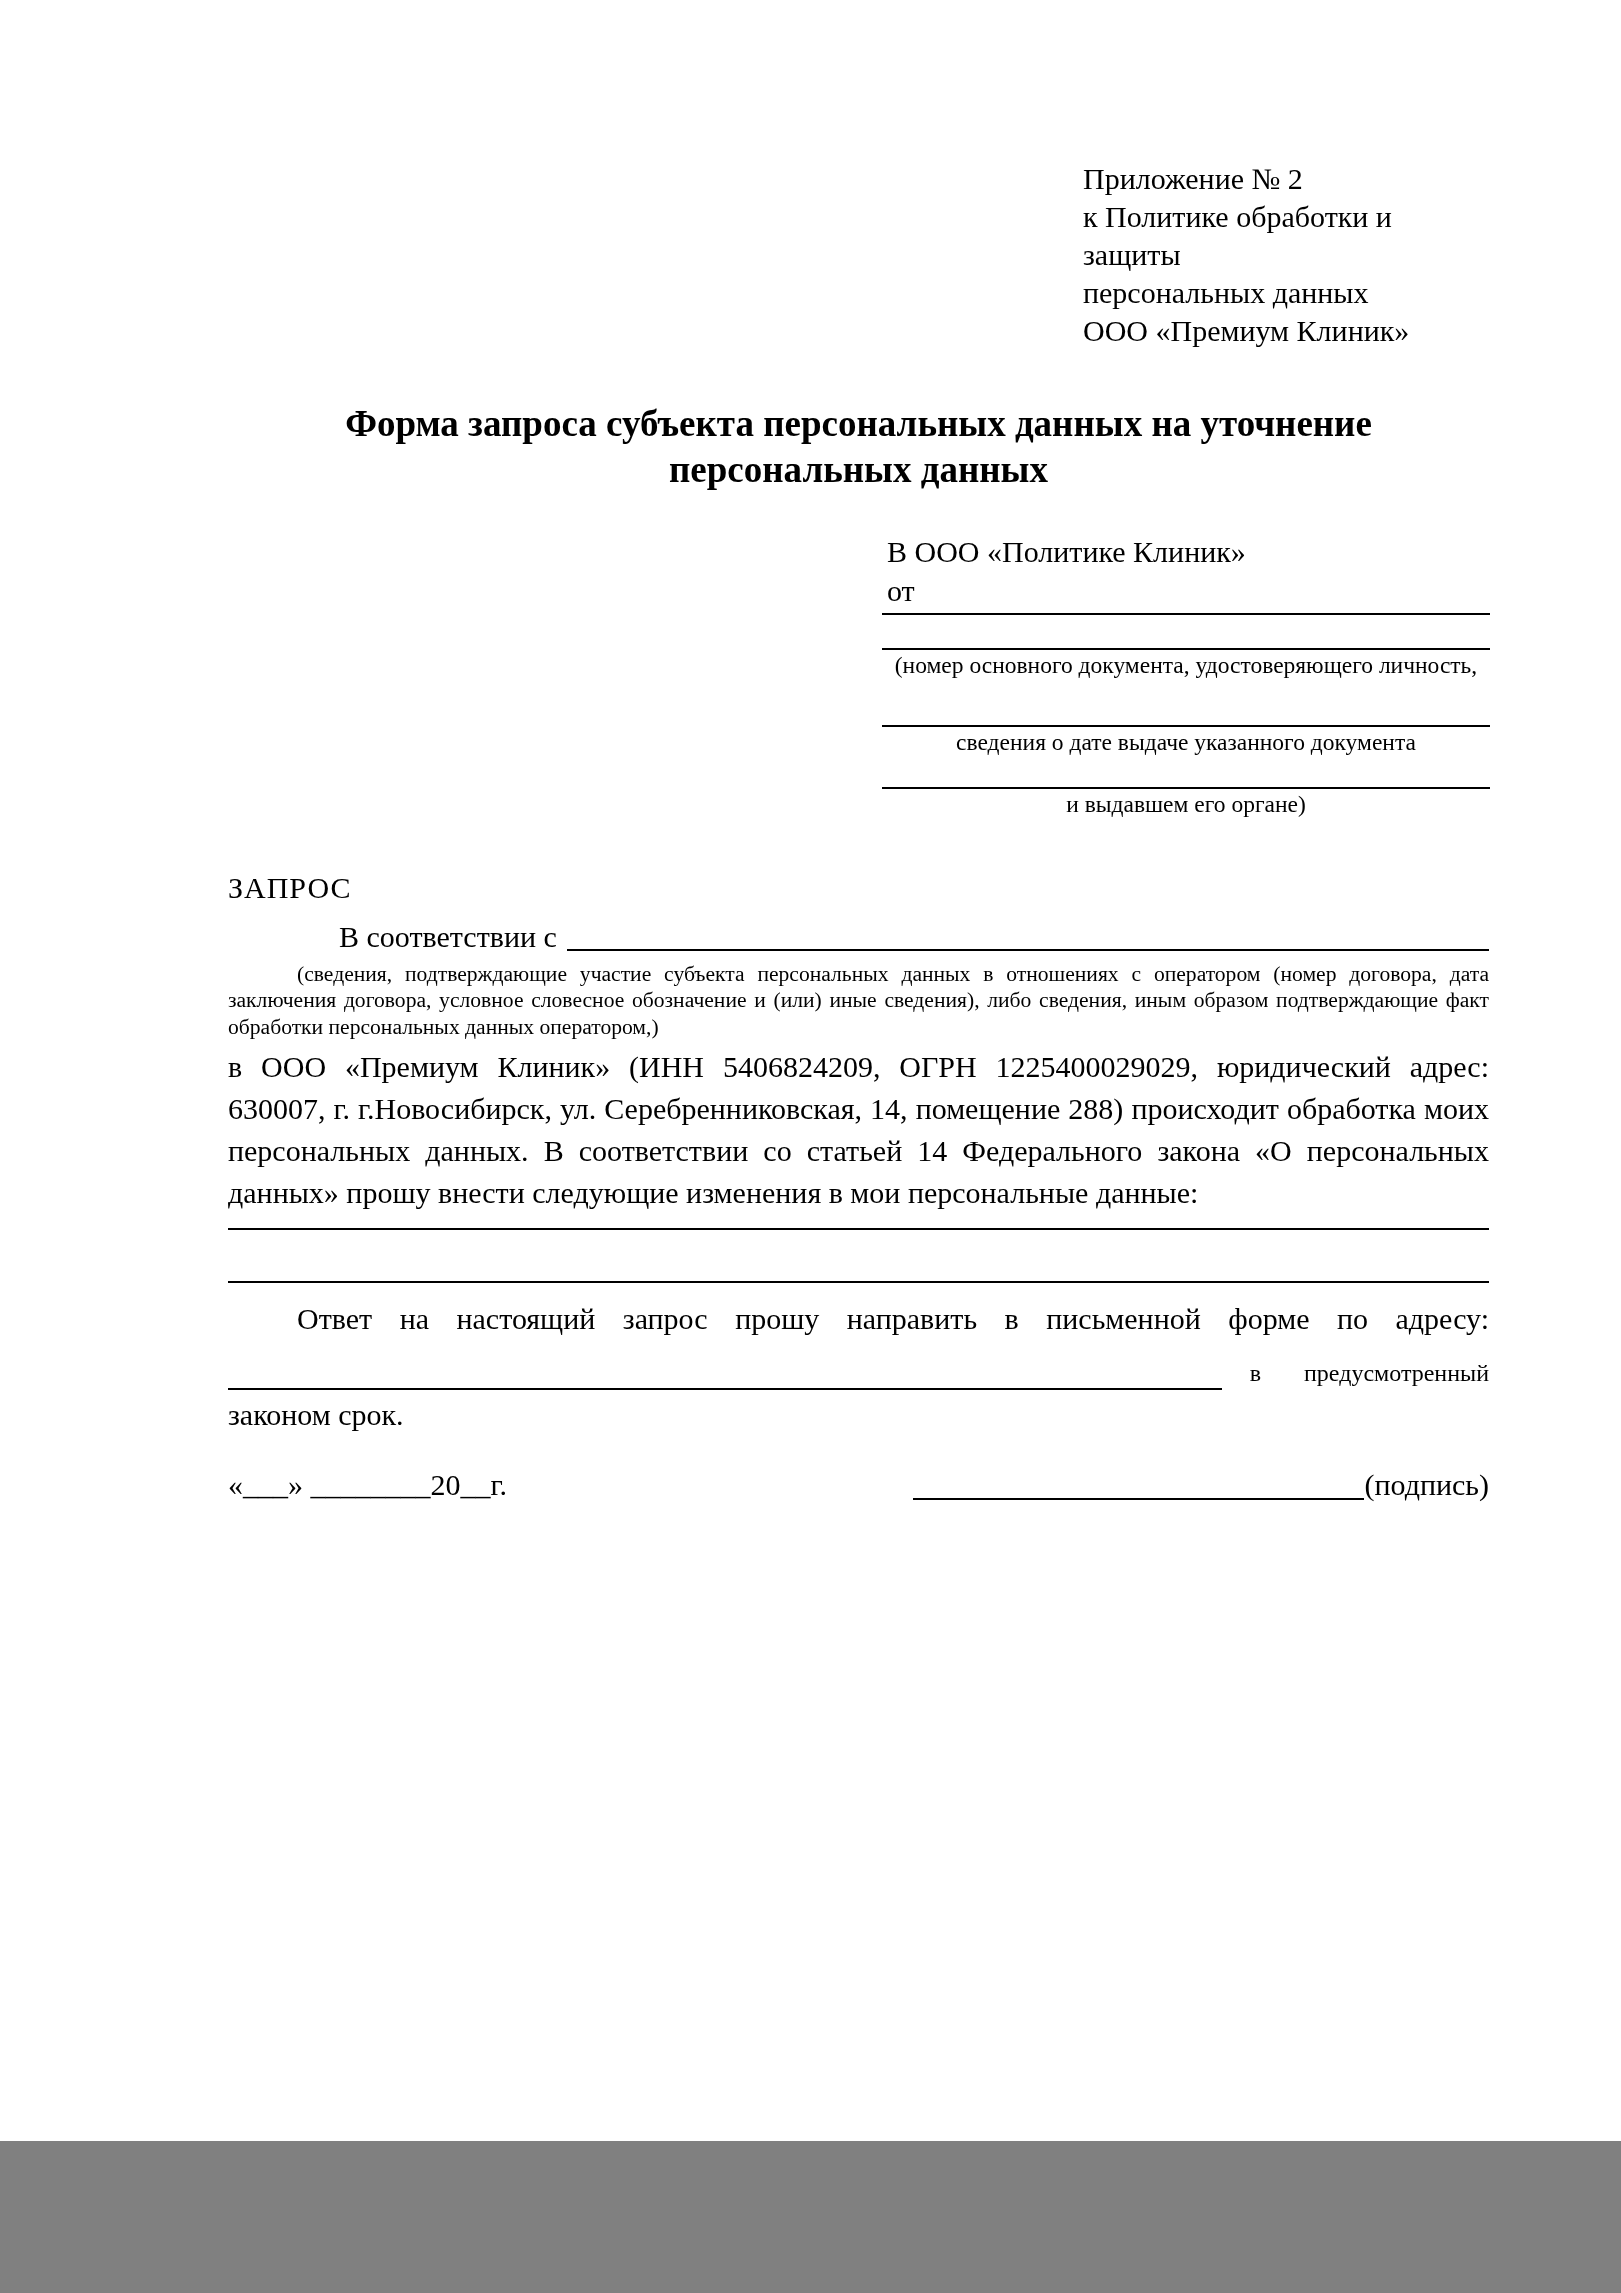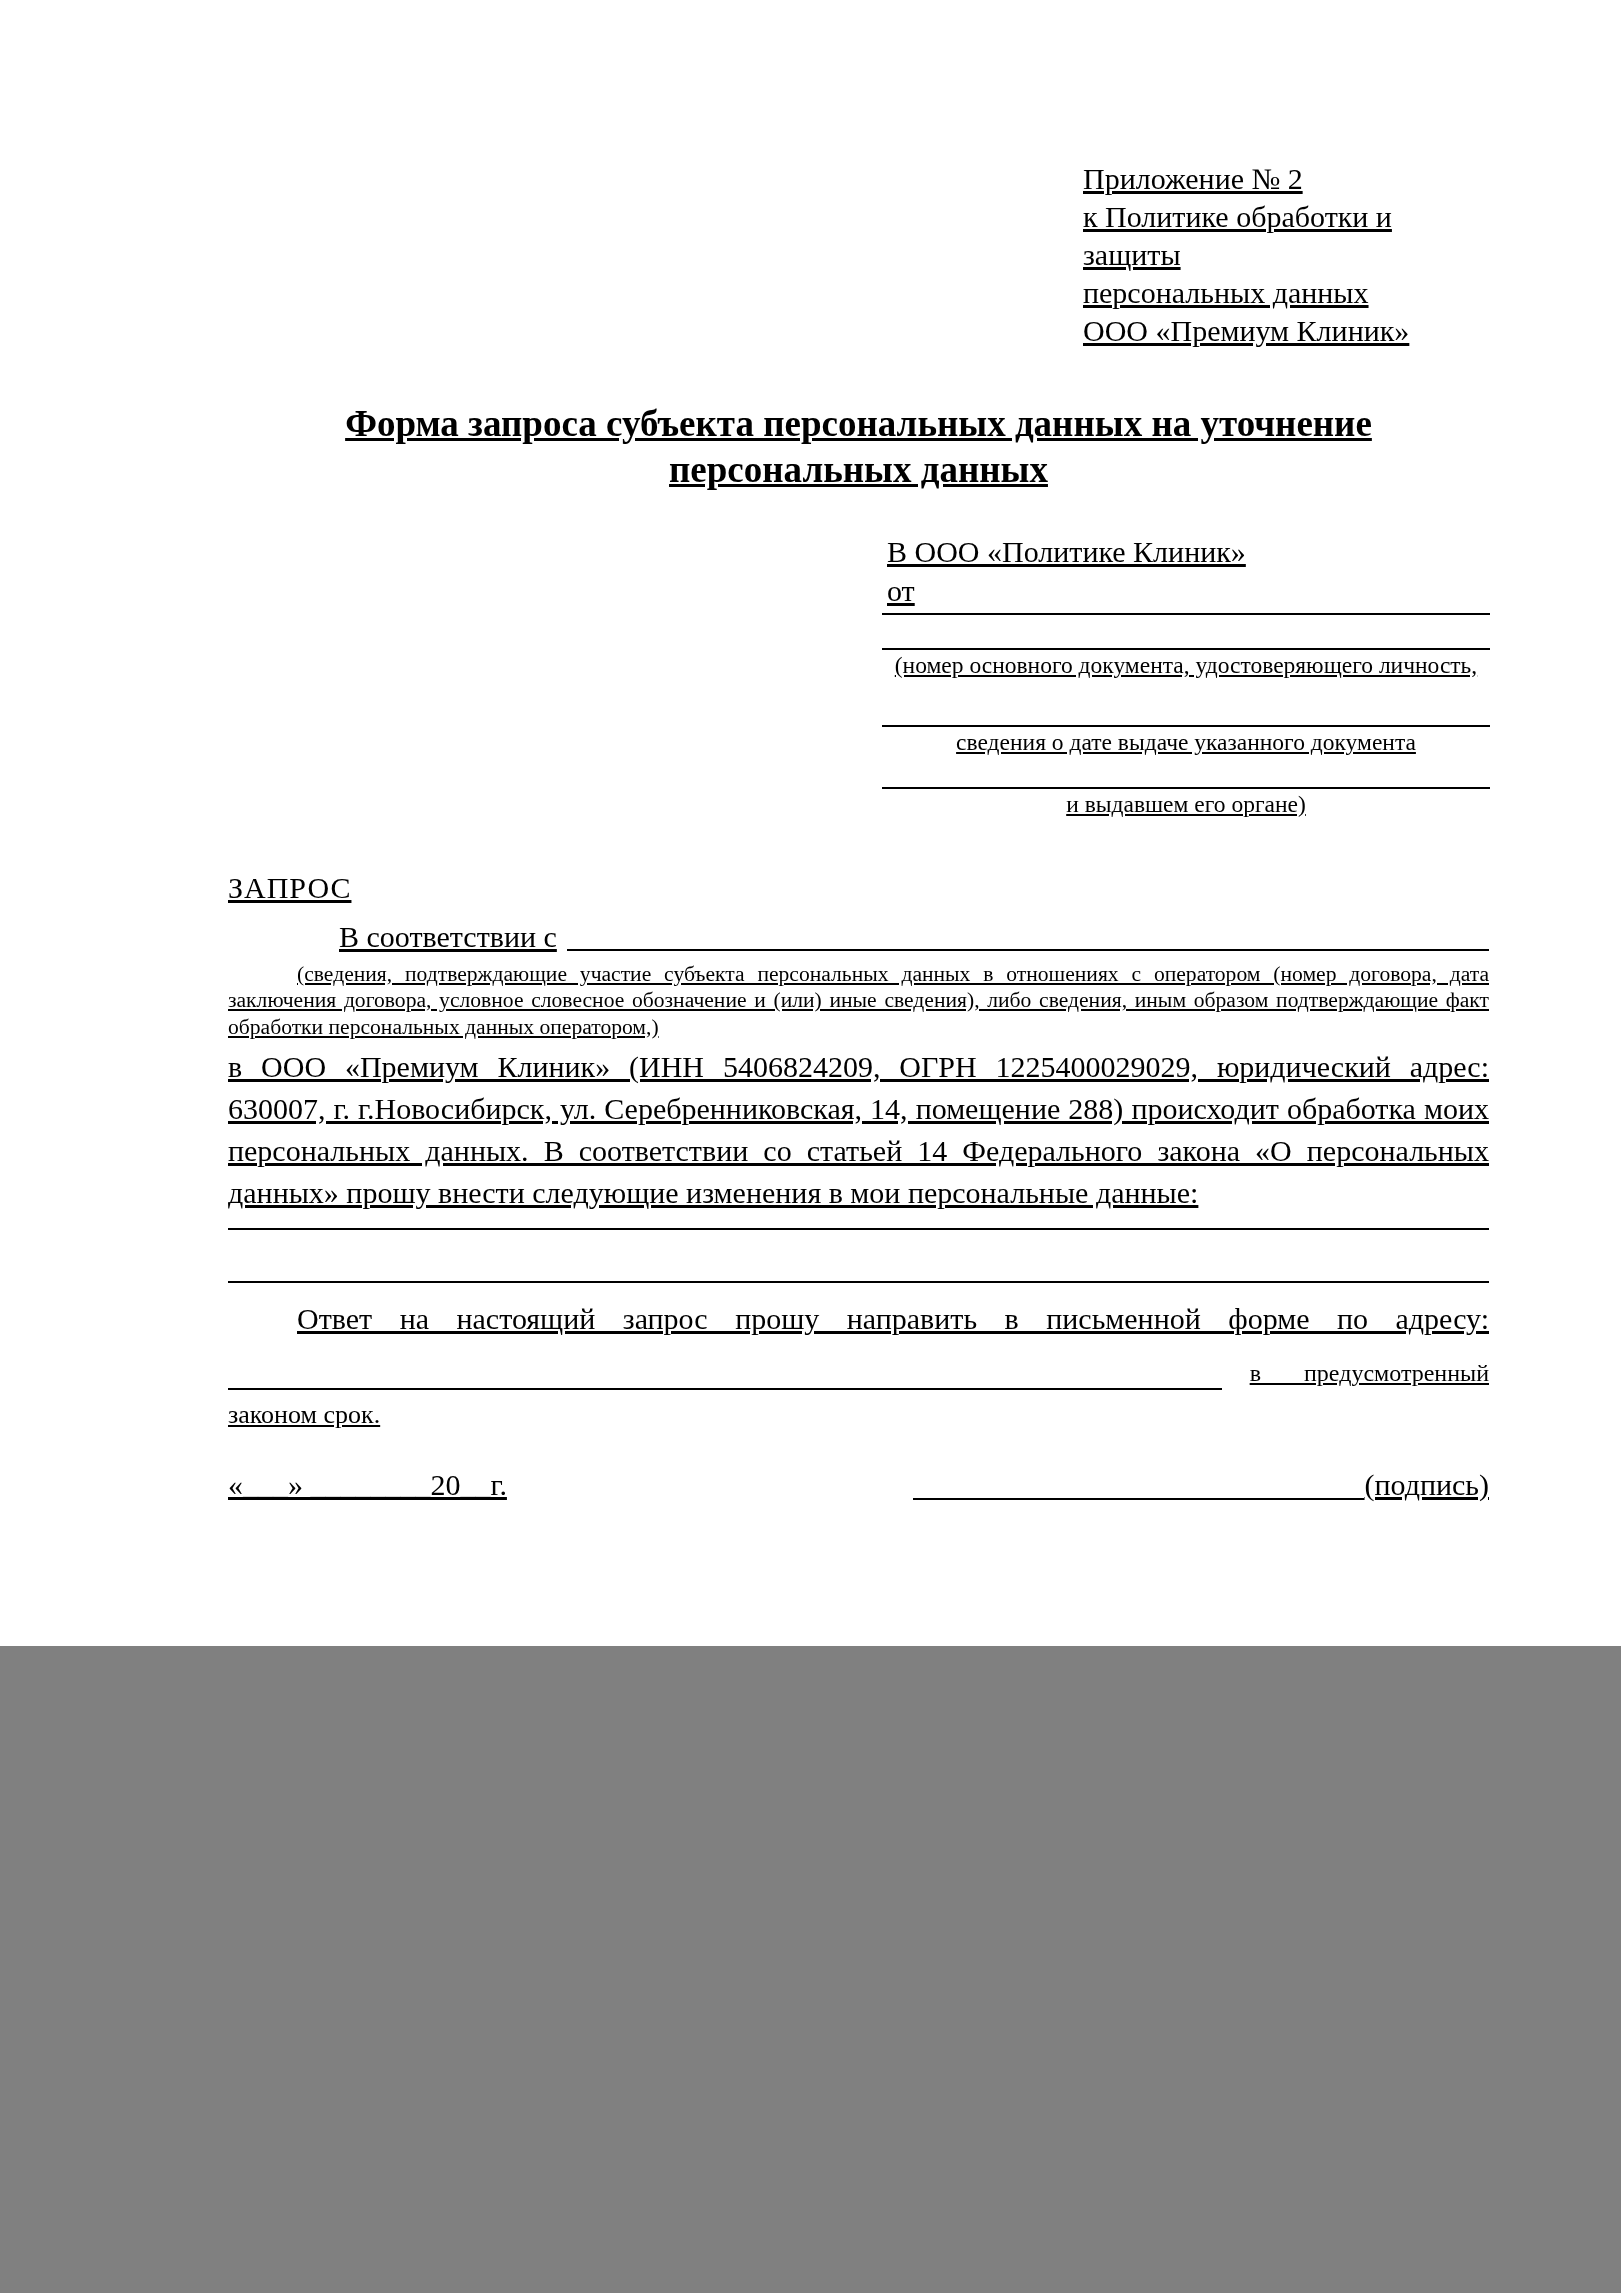--- a/index.html
+++ b/index.html
@@ -1,41 +1,41 @@
 <!DOCTYPE html>
 <html><head>
 <meta charset="utf-8">
 <style>
   * { margin:0; padding:0; box-sizing:border-box; }
   html,body { background:#808080; }
   .page {
-    width:1621px; height:1646px; background:#ffffff; color:#000;
+    width:1621px; height:2141px; background:#ffffff; color:#000;
     font-family:"Liberation Serif","DejaVu Serif",serif;
-    position:relative; margin:0 auto; overflow:hidden;text-decoration:underline;
+    position:relative; margin:0 auto; overflow:hidden;
   }
   .content { width:1261px; margin-left:228px; }
   .appendix { margin-top:160px; margin-left:855px; font-size:30px; line-height:38px; }
   .doc-title { margin-top:51px; font-size:37px; line-height:46px; font-weight:bold; text-align:center; }
   .addressee { margin-top:39px; margin-left:659px; font-size:30px; line-height:39px; }
   .blank-col { margin-left:654px; width:608px; text-align:center; }
   .rule { height:0; border-bottom:2px solid #000; }
   .blank-caption { font-size:23.5px; line-height:27.4px; margin-top:2px; }
   .zapros { margin-top:54px; text-align:left; font-size:30px; line-height:31px; letter-spacing:1px; }
   .accordance { margin-top:13.7px; padding-left:69px; display:flex; font-size:30px; line-height:39px; }
   .accordance .lbl { white-space:nowrap; padding-right:9.8px;margin-left:42px; }
   .fill { flex:1; border-bottom:2px solid #000; margin-bottom:4.9px; }
   .footnote { margin-top:4.9px; font-size:21.6px; line-height:26.5px; text-align:justify; text-indent:69px; }
   .body-par { margin-top:5.9px; font-size:30px; line-height:42px; text-align:justify; }
   .full-rule { height:0; border-bottom:2px solid #000; }
   .rule-a { margin-top:13.7px; }
   .rule-b { margin-top:51px; }
   .reply-l1 { margin-top:15.7px; font-size:30px; line-height:42px; text-indent:69px; text-align:justify; text-align-last:justify; }
   .reply-l2 { display:flex; font-size:24px; line-height:42px;margin-top:12px; }
   .reply-l2 .tail { white-space:nowrap; margin-left:27.4px; word-spacing:37px; }
-  .reply-l3 { font-size:26px; line-height:42px; }
+  .reply-l3 { font-size:30px; line-height:42px; }
   .signoff { margin-top:27.4px; display:flex; justify-content:space-between; align-items:center; font-size:30px; line-height:42px; }
   .sig-group { display:flex; align-items:flex-end; }
   .sig-line { width:451px; border-bottom:2px solid #000; margin-bottom:5.9px; }
   .datecell { white-space:pre; }
 </style>
 </head>
 <body>
 
 <div class="page">
   <div class="content">

